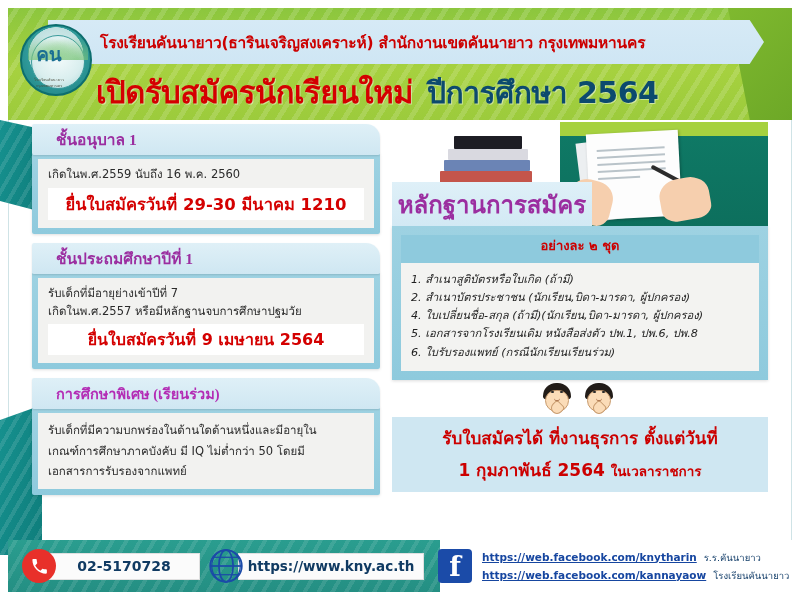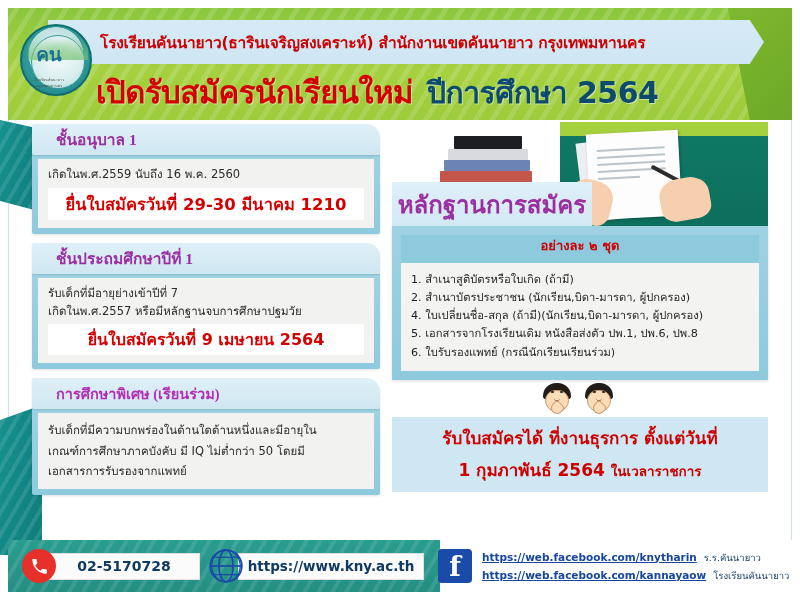--- a/index.html
+++ b/index.html
@@ -448,20 +448,21 @@
     padding-bottom: 7px;
   }
   .qty-text {
     color: #cc0000;
     font-size: 13px;
     font-weight: bold;
   }
   .docs-inner {
     background: #f3f3f1;
     padding: 8px 14px 9px 10px;
+    font-style: italic;
   }
   .doc-item {
     color: #1f1f1f;
     font-size: 11.2px;
     line-height: 1.62;
     white-space: nowrap;
   }
 
   
   .kids {

